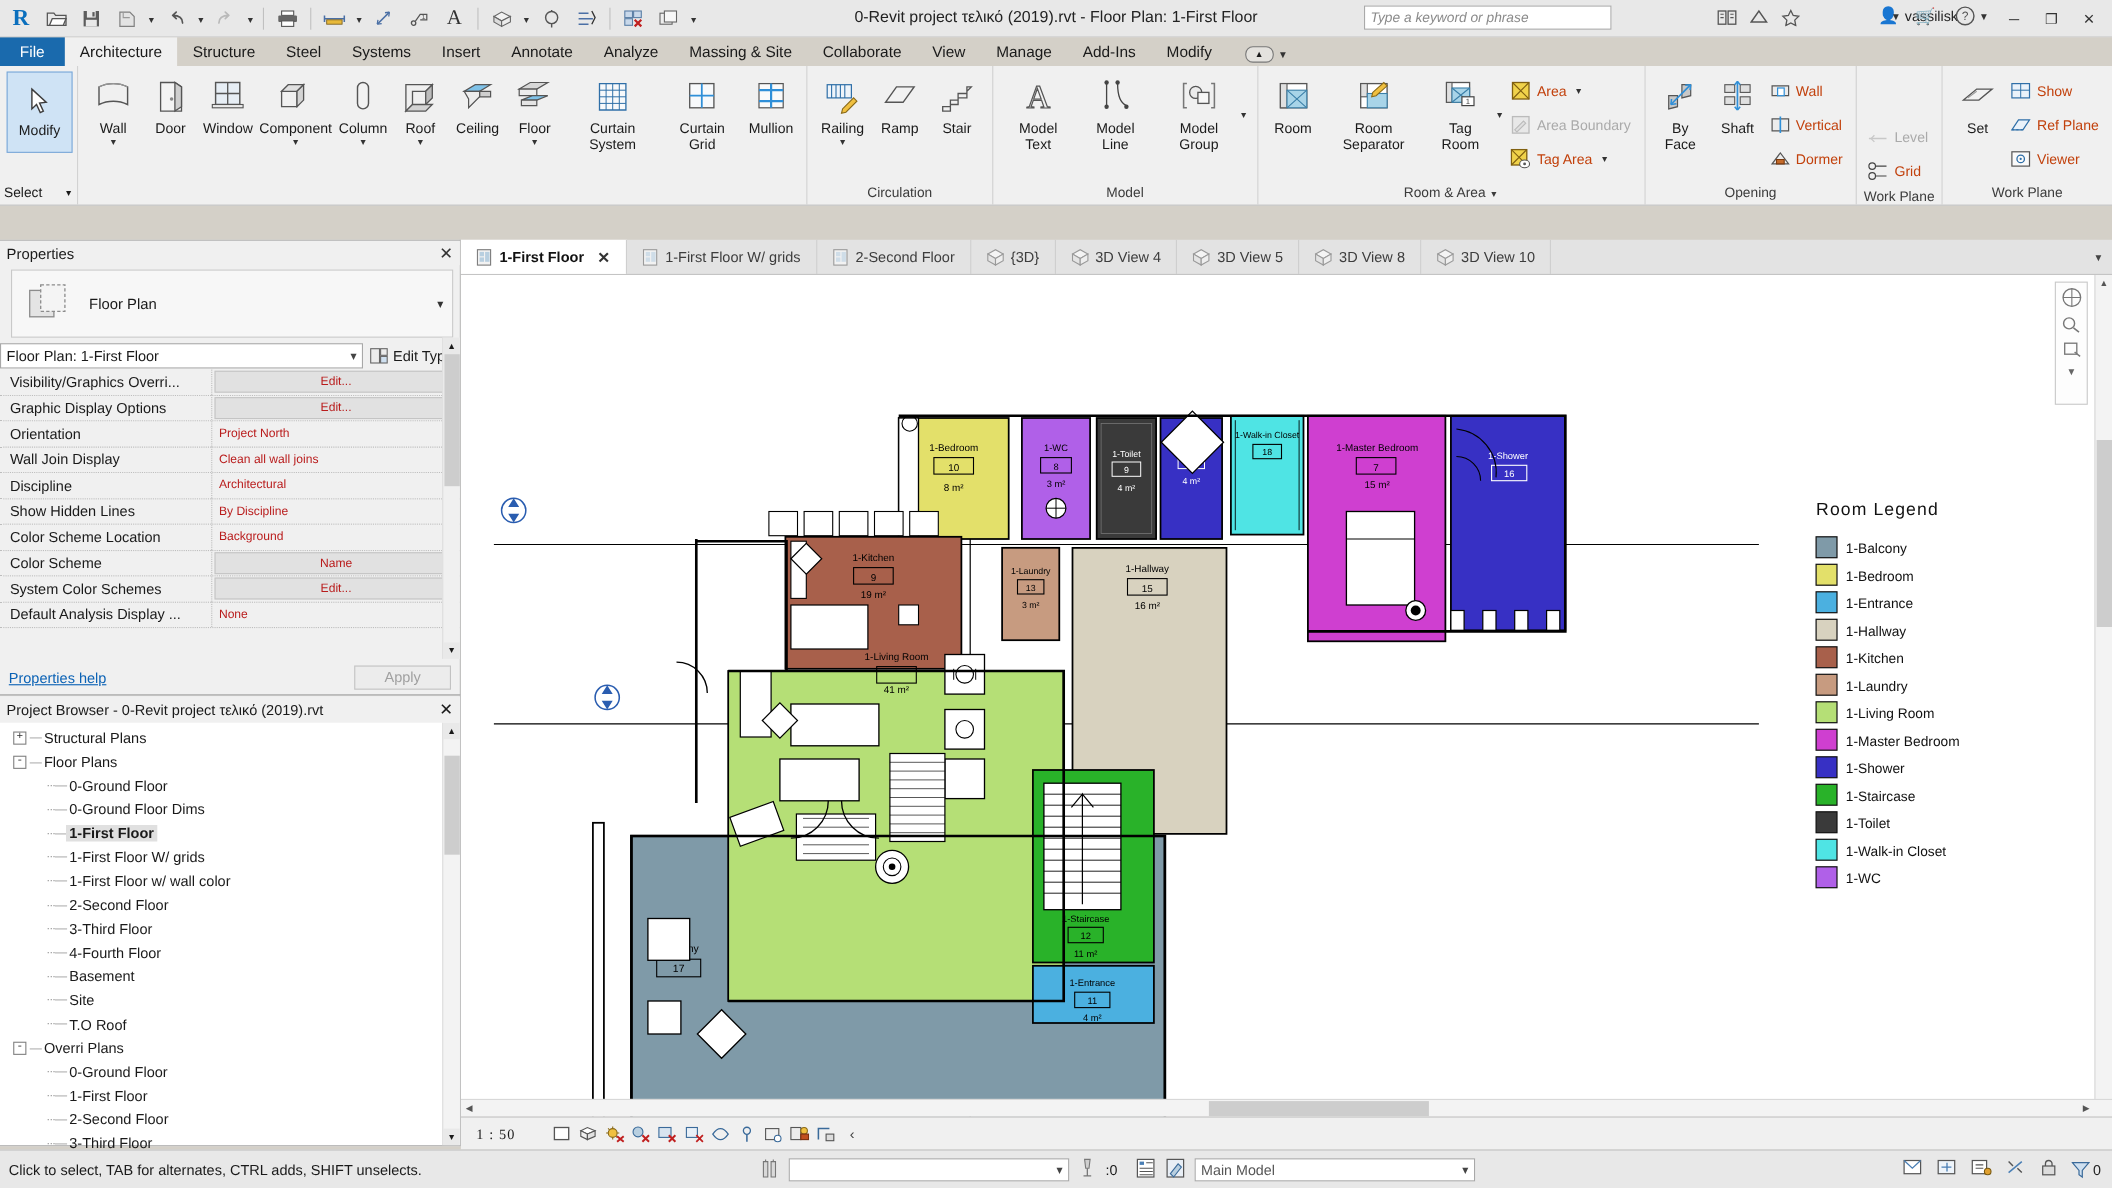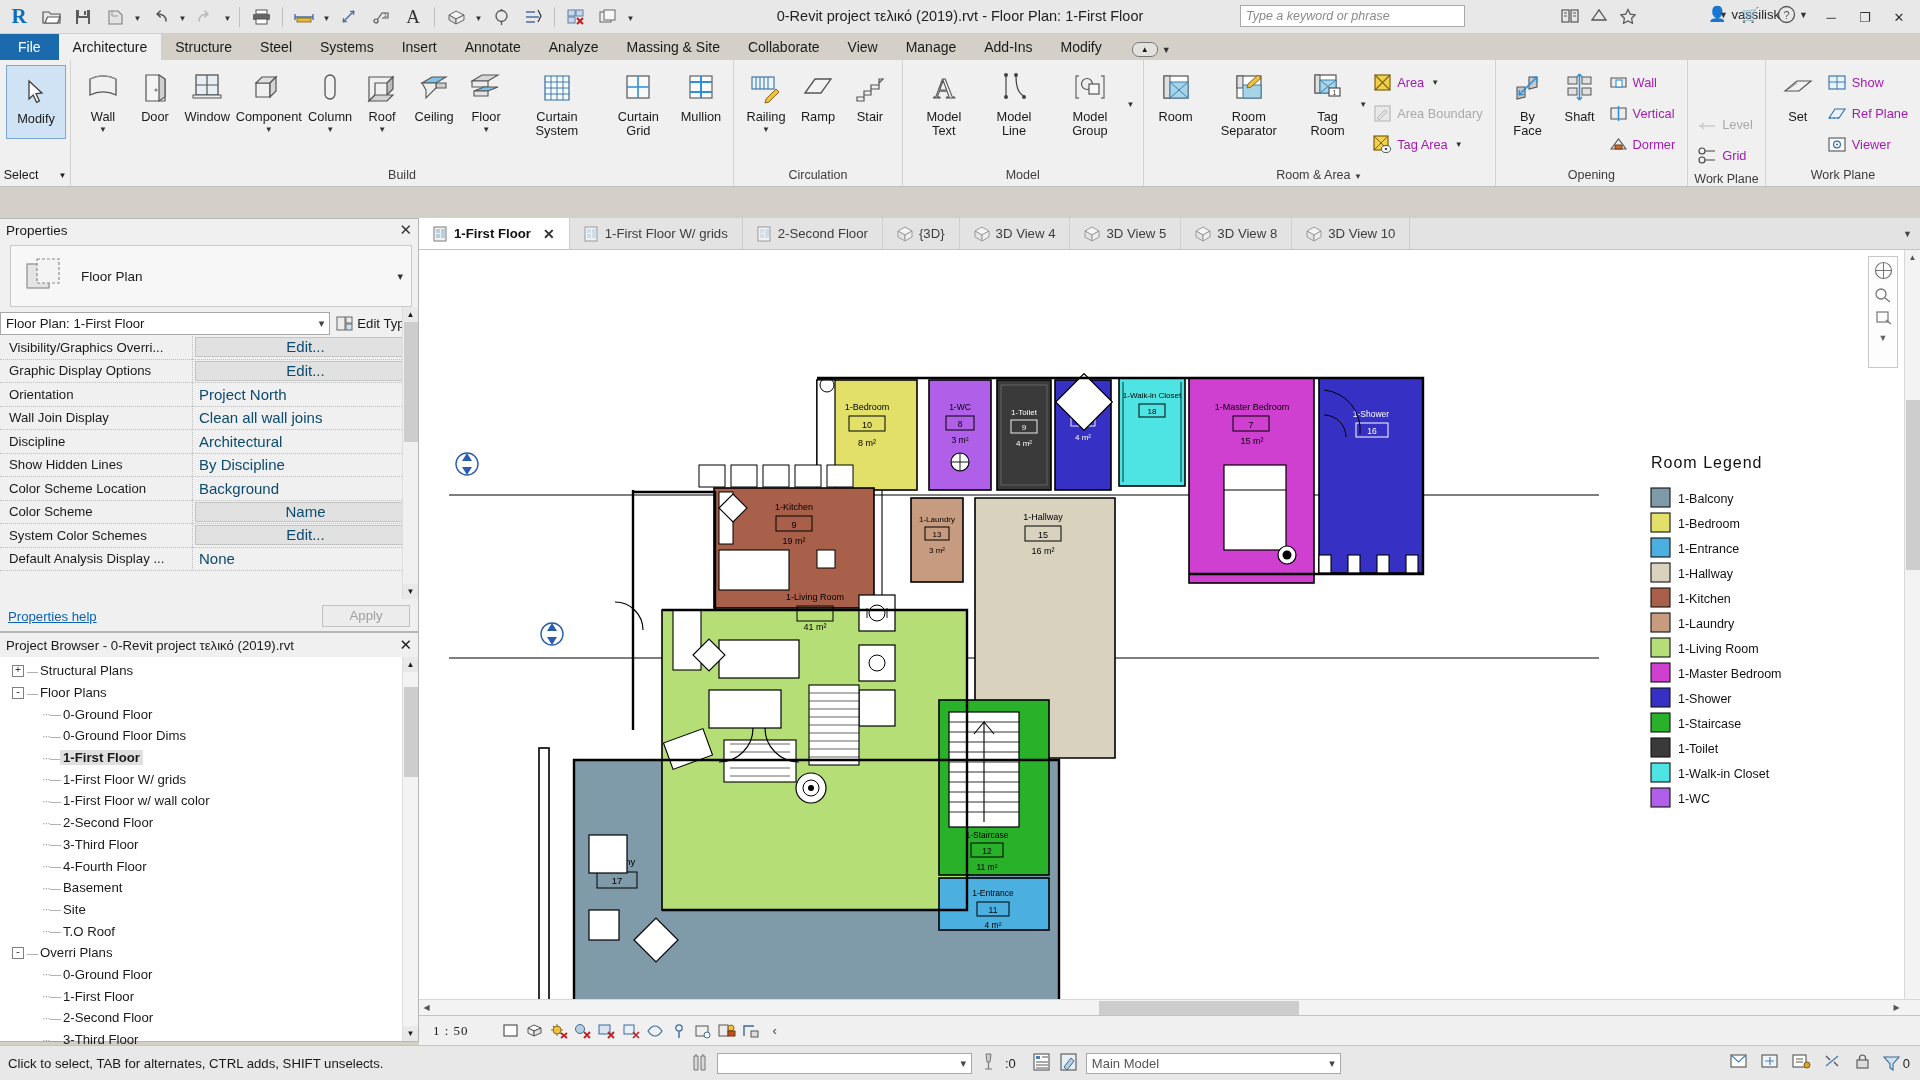--- a/index.html
+++ b/index.html
@@ -75,21 +75,21 @@
     width:auto; min-width:52px; padding:2px 6px; display:flex; flex-direction:column;
     align-items:center; cursor:default;
   }
   .big .gl{ height:44px; display:flex; align-items:center; justify-content:center; }
   .big .lb{ font-size:12.8px; color:#1a1a1a; text-align:center; line-height:13.5px; }
   .big .dd{ font-size:8px; color:#333; line-height:9px; margin-top:1px;}
   .small-col{ display:flex; flex-direction:column; padding-top:3px; }
   .small{
     display:flex; align-items:center; gap:5px; height:31px; padding:0 6px 0 3px; cursor:default;
   }
-  .small .lb{ font-size:12.8px; color:#a21caf; white-space:nowrap;}
+  .small .lb{ font-size:12.8px; color:#c2410c; white-space:nowrap;}
   .small.disabled .lb{ color:#aaa; }
   .small .dd{ font-size:8px; color:#333; margin-left:2px;}
   .modify-tile{
     width:60px; height:74px; margin:5px 4px 0 6px; border:1px solid #7ba7d7; background:#cfe3f5;
     display:flex; flex-direction:column; align-items:center; justify-content:center;
   }
   .modify-tile .lb{ font-size:12.8px; }
   .select-lbl{ height:22px; display:flex; align-items:center; justify-content:center;
     font-size:12.5px; gap:20px;}
 
@@ -113,21 +113,21 @@
     margin:5px 0 0 0; height:23px; display:flex; align-items:center;
   }
   #prop-sel .combo{
     flex:1; height:23px; border:1px solid #a8a8a8; background:#fff; display:flex;
     align-items:center; justify-content:space-between; padding:0 5px; font-size:13.2px;
   }
   #prop-sel .edittype{ display:flex; align-items:center; gap:4px; padding:0 6px; font-size:13.2px;}
   .prow{ display:flex; height:23.5px; border-bottom:1px dotted #bdbdbd; align-items:center;}
   .prow .pk{ width:193px; padding-left:9px; font-size:13.2px; color:#1a1a1a;
      border-right:1px dotted #bdbdbd; line-height:23px; overflow:hidden; white-space:nowrap;}
-  .prow .pv{ flex:1; padding-left:6px; font-size:15px; color:#0c4a6e; }
+  .prow .pv{ flex:1; padding-left:6px; font-size:11px; color:#b91c1c; }
   .prow .pv.btn{ background:#e1e1e1; border:1px solid #c4c4c4; height:20px; margin:0 2px;
      text-align:center; line-height:18px; padding:0;}
   #props-help{ position:absolute; left:0; bottom:0; width:100%; height:30px;
      display:flex; align-items:center; justify-content:space-between; padding:0 8px;}
   #props-help a{ color:#0b62b5; text-decoration:underline; font-size:13.2px;}
   #props-help .apply{ width:88px; height:22px; border:1px solid #c2c2c2; background:#ececec;
      color:#a0a0a0; font-size:13.2px; text-align:center; line-height:20px;}
   .pscroll{ position:absolute; right:0; top:88px; width:16px; bottom:32px; background:#f0f0f0;
      border-left:1px solid #ddd; }
   .pscroll .arr{ height:15px; background:#e9e9e9; font-size:8px; text-align:center; line-height:15px;}
@@ -499,21 +499,20 @@
         <div class="gl">
             <svg width="32" height="34" viewBox="0 0 32 34">
               <rect x="5" y="5" width="22" height="22" fill="#fafafa" stroke="#555" stroke-width="1.1"></rect>
               <path d="M16 5v22" stroke="#2f8fd8" stroke-width="2"></path>
               <path d="M5 11h22M5 21h22" stroke="#2f8fd8" stroke-width="2"></path>
             </svg>
           </div>
         <div class="lb">Mullion</div>
       </div>
     </div>
-    <div class="panel-title">Build</div>
   </div>
 
   <div class="panel">
     <div class="panel-body">
       <div class="big">
         <div class="gl">
             <svg width="36" height="34" viewBox="0 0 36 34">
               <rect x="4" y="6" width="22" height="12" fill="#eef4fa" stroke="#2f6fa8" stroke-width="1.1"></rect>
               <path d="M8 6v12M12 6v12M16 6v12M20 6v12" stroke="#2f6fa8" stroke-width="1"></path>
               <path d="M18 28l10-10 3 3-10 10-4 1z" fill="#f0c040" stroke="#8a6a18" stroke-width="1"></path>

